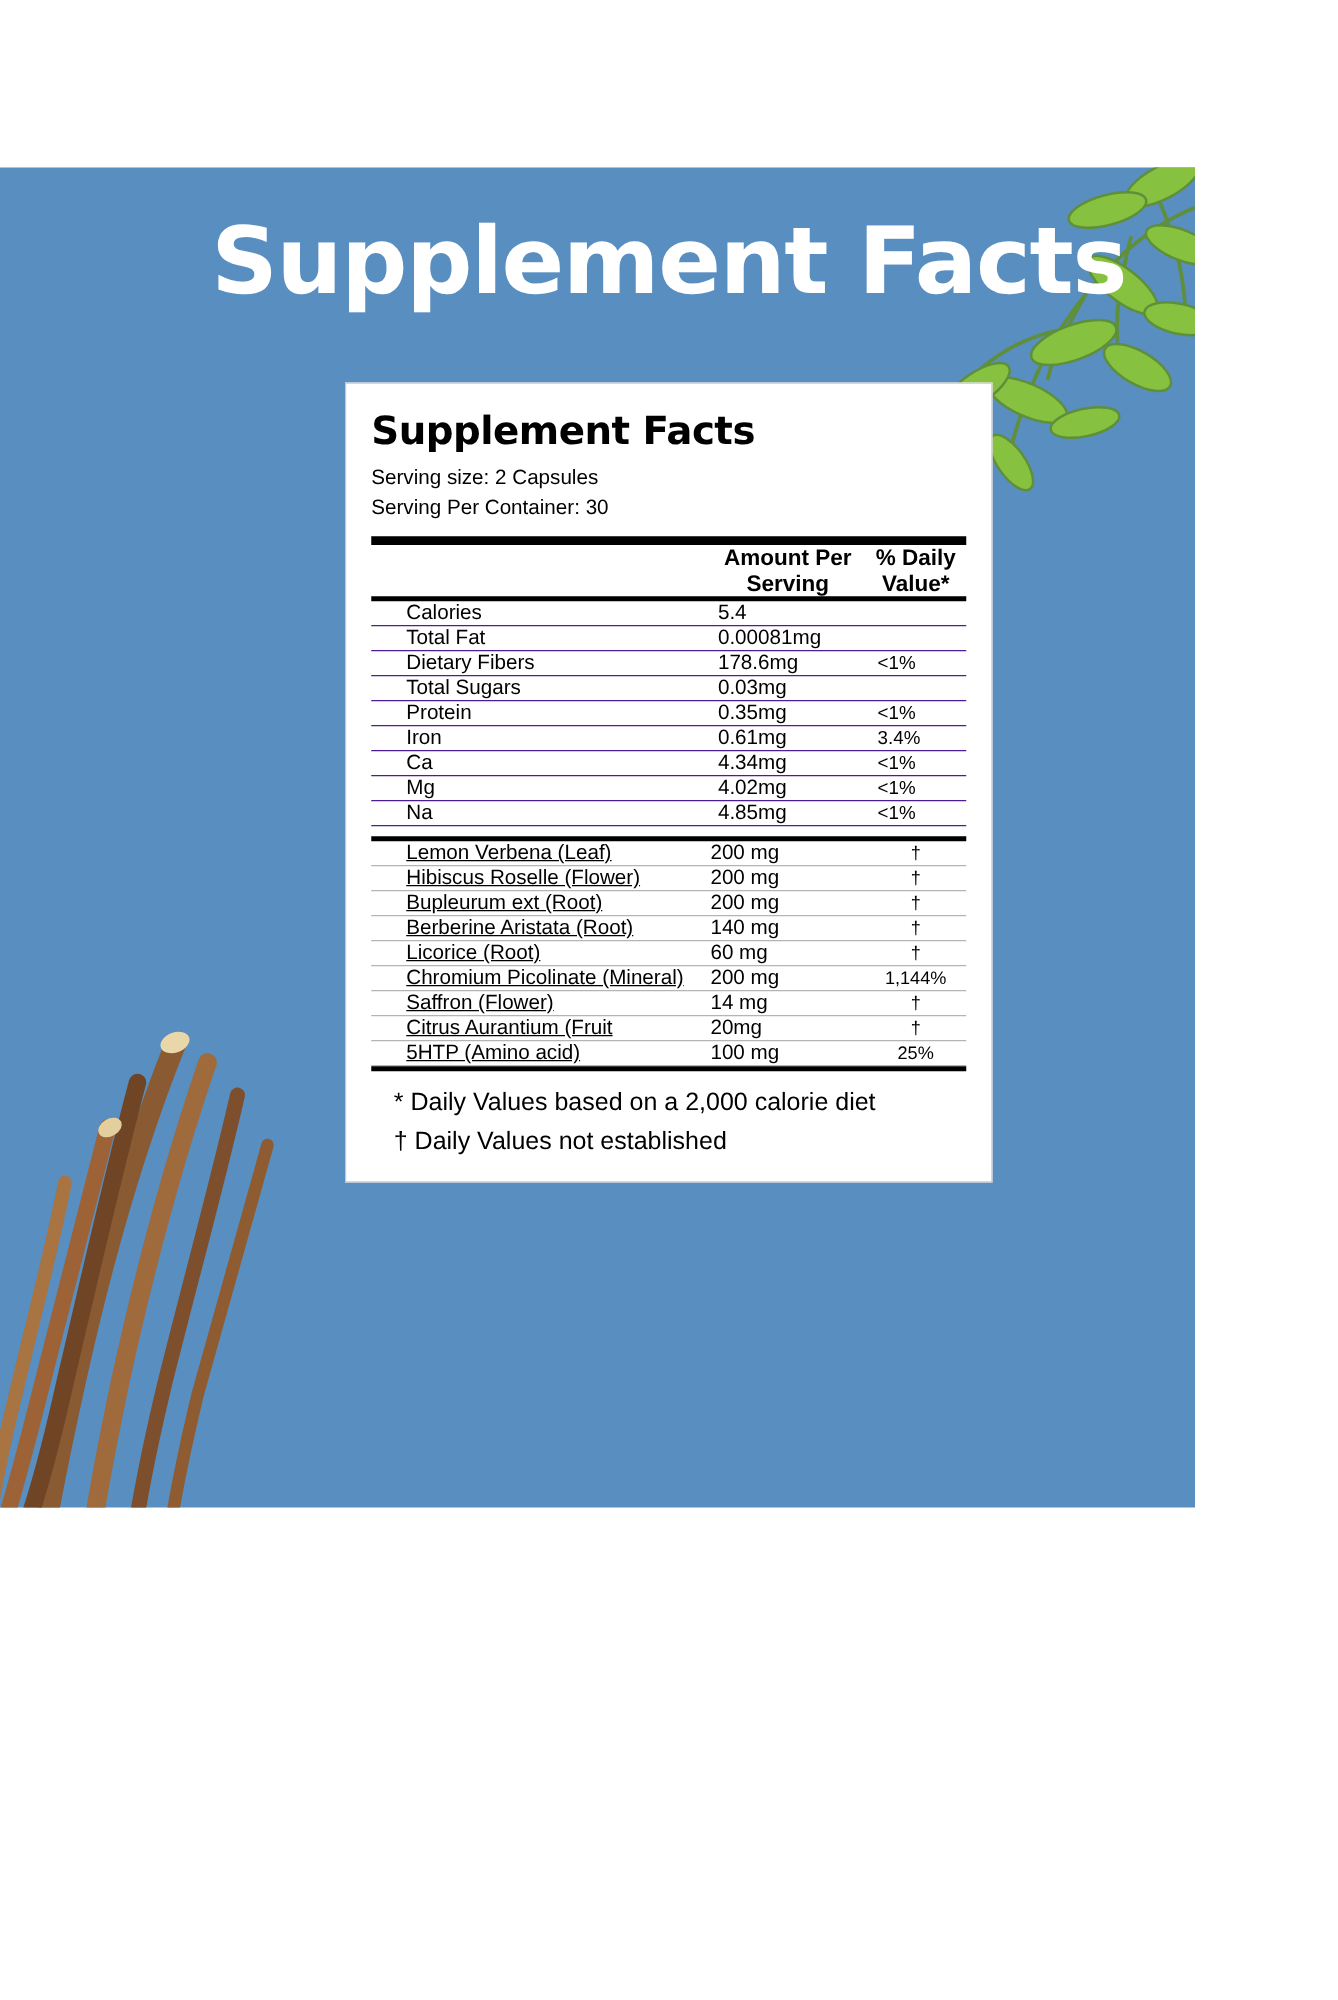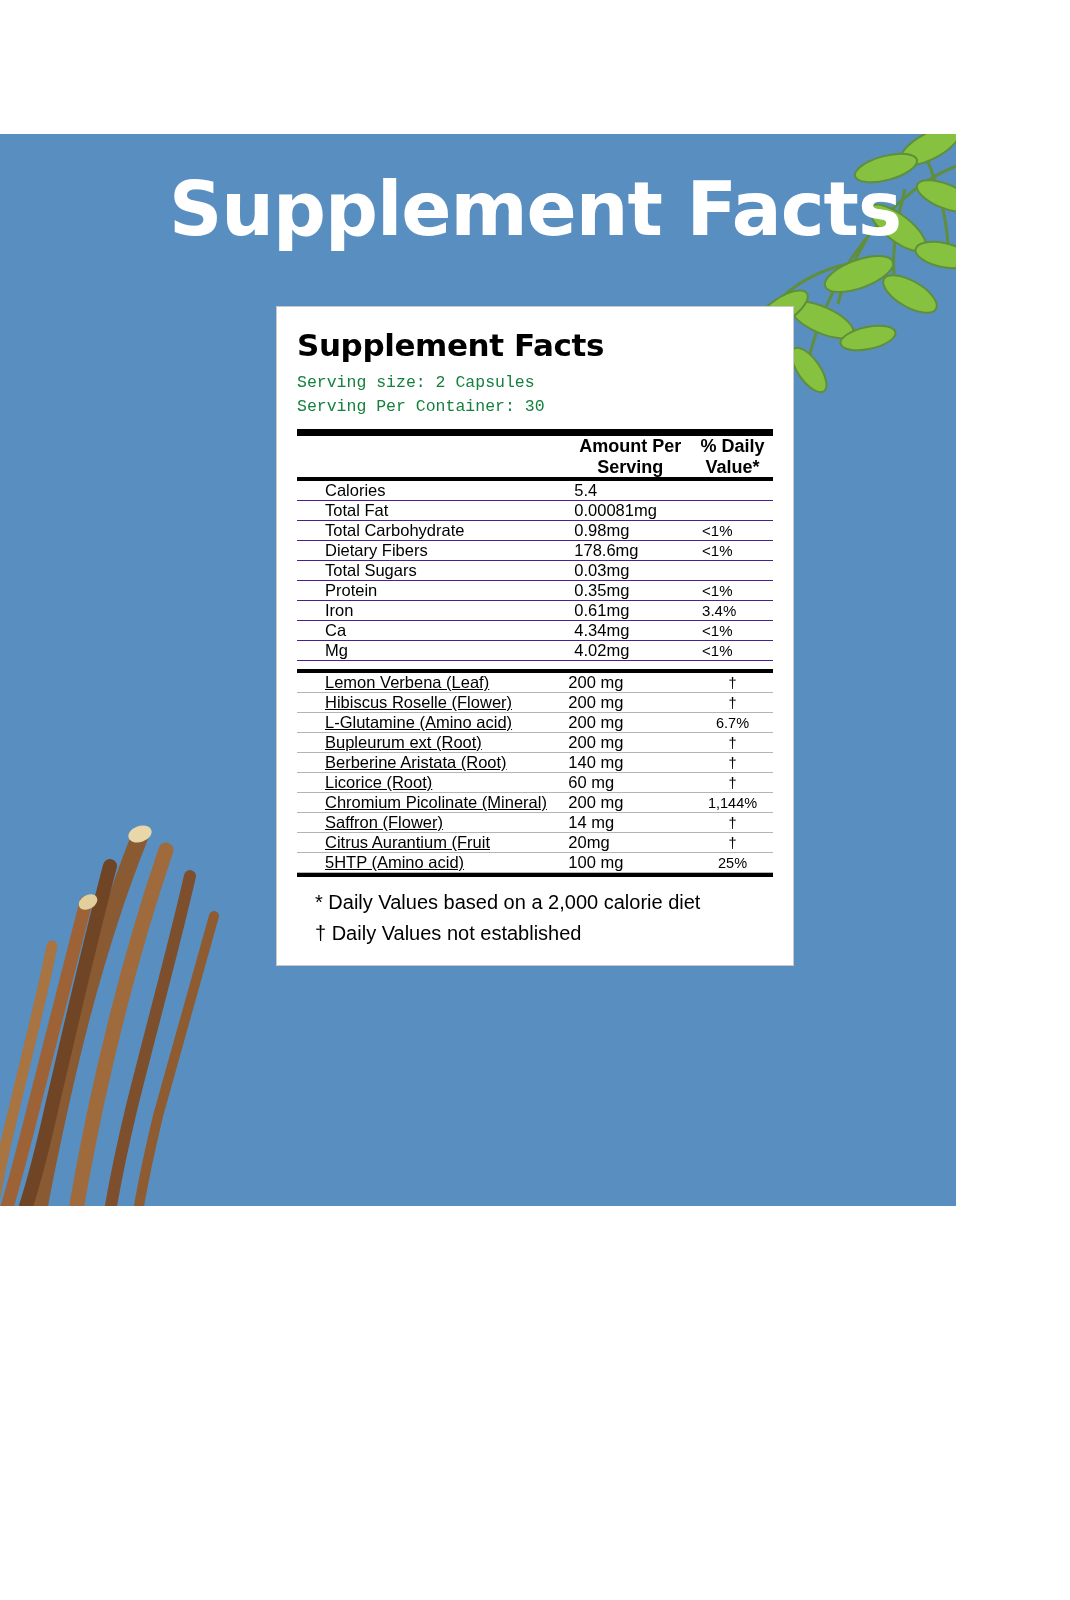--- a/index.html
+++ b/index.html
@@ -79,22 +79,21 @@
     font-size: 31px;
     font-weight: bold;
     letter-spacing: -0.4px;
     margin: 2px 0 8px 0;
     font-family: "DejaVu Sans", sans-serif;
   }
 
   .serving-line {
     font-size: 16.5px;
     line-height: 1.45;
-    color: #15803d;
-    font-family: Liberation Mono, monospace;
+    color: #000000;
   }
 
   .rule-thick {
     border-top: 7px solid #000;
     margin-top: 10px;
   }
   .rule-medium {
     border-top: 4px solid #000;
   }
 
@@ -232,25 +231,20 @@
           <td class="name">Calories</td>
           <td class="amt">5.4</td>
           <td class="dv"></td>
         </tr>
         <tr class="nutrient-row">
           <td class="name">Total Fat</td>
           <td class="amt">0.00081mg</td>
           <td class="dv"></td>
         </tr>
         <tr class="nutrient-row">
-          <td class="name">Total Carbohydrate</td>
-          <td class="amt">0.98mg</td>
-          <td class="dv">&lt;1%</td>
-        </tr>
-        <tr class="nutrient-row">
           <td class="name">Dietary Fibers</td>
           <td class="amt">178.6mg</td>
           <td class="dv">&lt;1%</td>
         </tr>
         <tr class="nutrient-row">
           <td class="name">Total Sugars</td>
           <td class="amt">0.03mg</td>
           <td class="dv"></td>
         </tr>
         <tr class="nutrient-row">
@@ -264,20 +258,25 @@
           <td class="dv">3.4%</td>
         </tr>
         <tr class="nutrient-row">
           <td class="name">Ca</td>
           <td class="amt">4.34mg</td>
           <td class="dv">&lt;1%</td>
         </tr>
         <tr class="nutrient-row">
           <td class="name">Mg</td>
           <td class="amt">4.02mg</td>
+          <td class="dv">&lt;1%</td>
+        </tr>
+        <tr class="nutrient-row">
+          <td class="name">Na</td>
+          <td class="amt">4.85mg</td>
           <td class="dv">&lt;1%</td>
         </tr>
       </tbody>
     </table>
 
     <div class="spacer-8"></div>
     <div class="rule-medium"></div>
 
     <table class="facts">
       <colgroup>
@@ -290,25 +289,20 @@
           <td class="name">Lemon Verbena (Leaf)</td>
           <td class="amt">200 mg</td>
           <td class="dv">†</td>
         </tr>
         <tr class="ingredient-row">
           <td class="name">Hibiscus Roselle (Flower)</td>
           <td class="amt">200 mg</td>
           <td class="dv">†</td>
         </tr>
         <tr class="ingredient-row">
-          <td class="name">L-Glutamine (Amino acid)</td>
-          <td class="amt">200 mg</td>
-          <td class="dv">6.7%</td>
-        </tr>
-        <tr class="ingredient-row">
           <td class="name">Bupleurum ext (Root)</td>
           <td class="amt">200 mg</td>
           <td class="dv">†</td>
         </tr>
         <tr class="ingredient-row">
           <td class="name">Berberine Aristata (Root)</td>
           <td class="amt">140 mg</td>
           <td class="dv">†</td>
         </tr>
         <tr class="ingredient-row">

